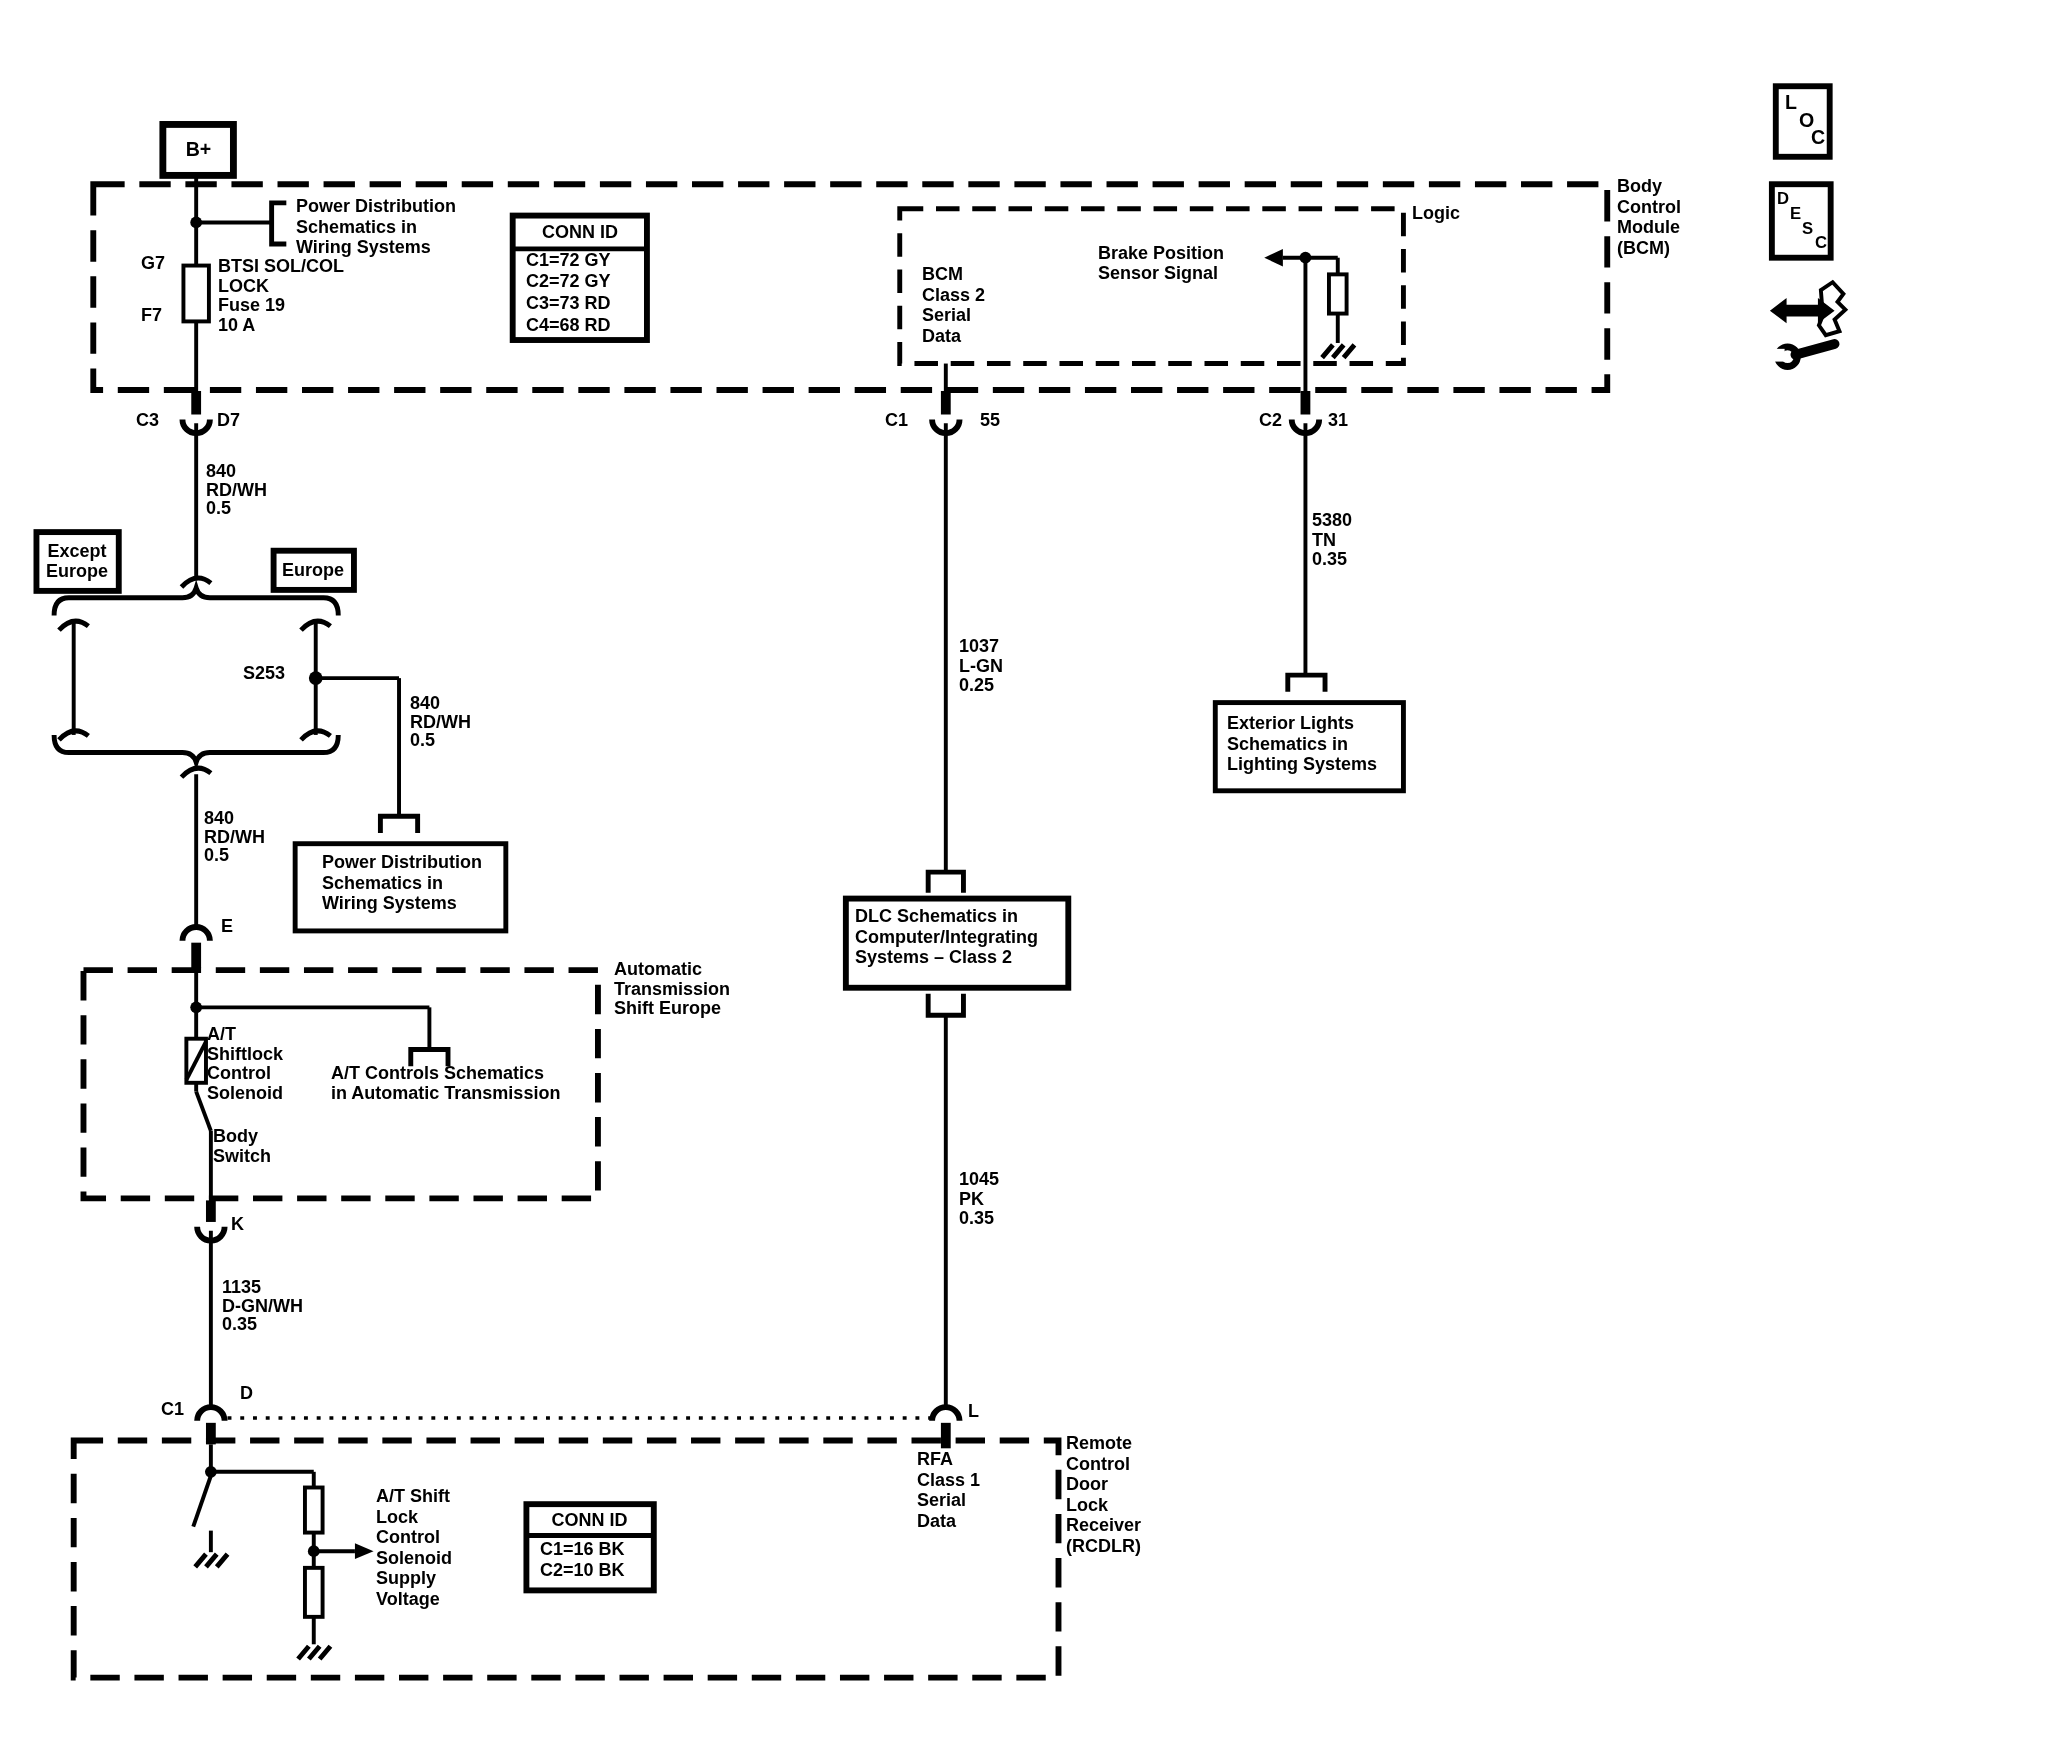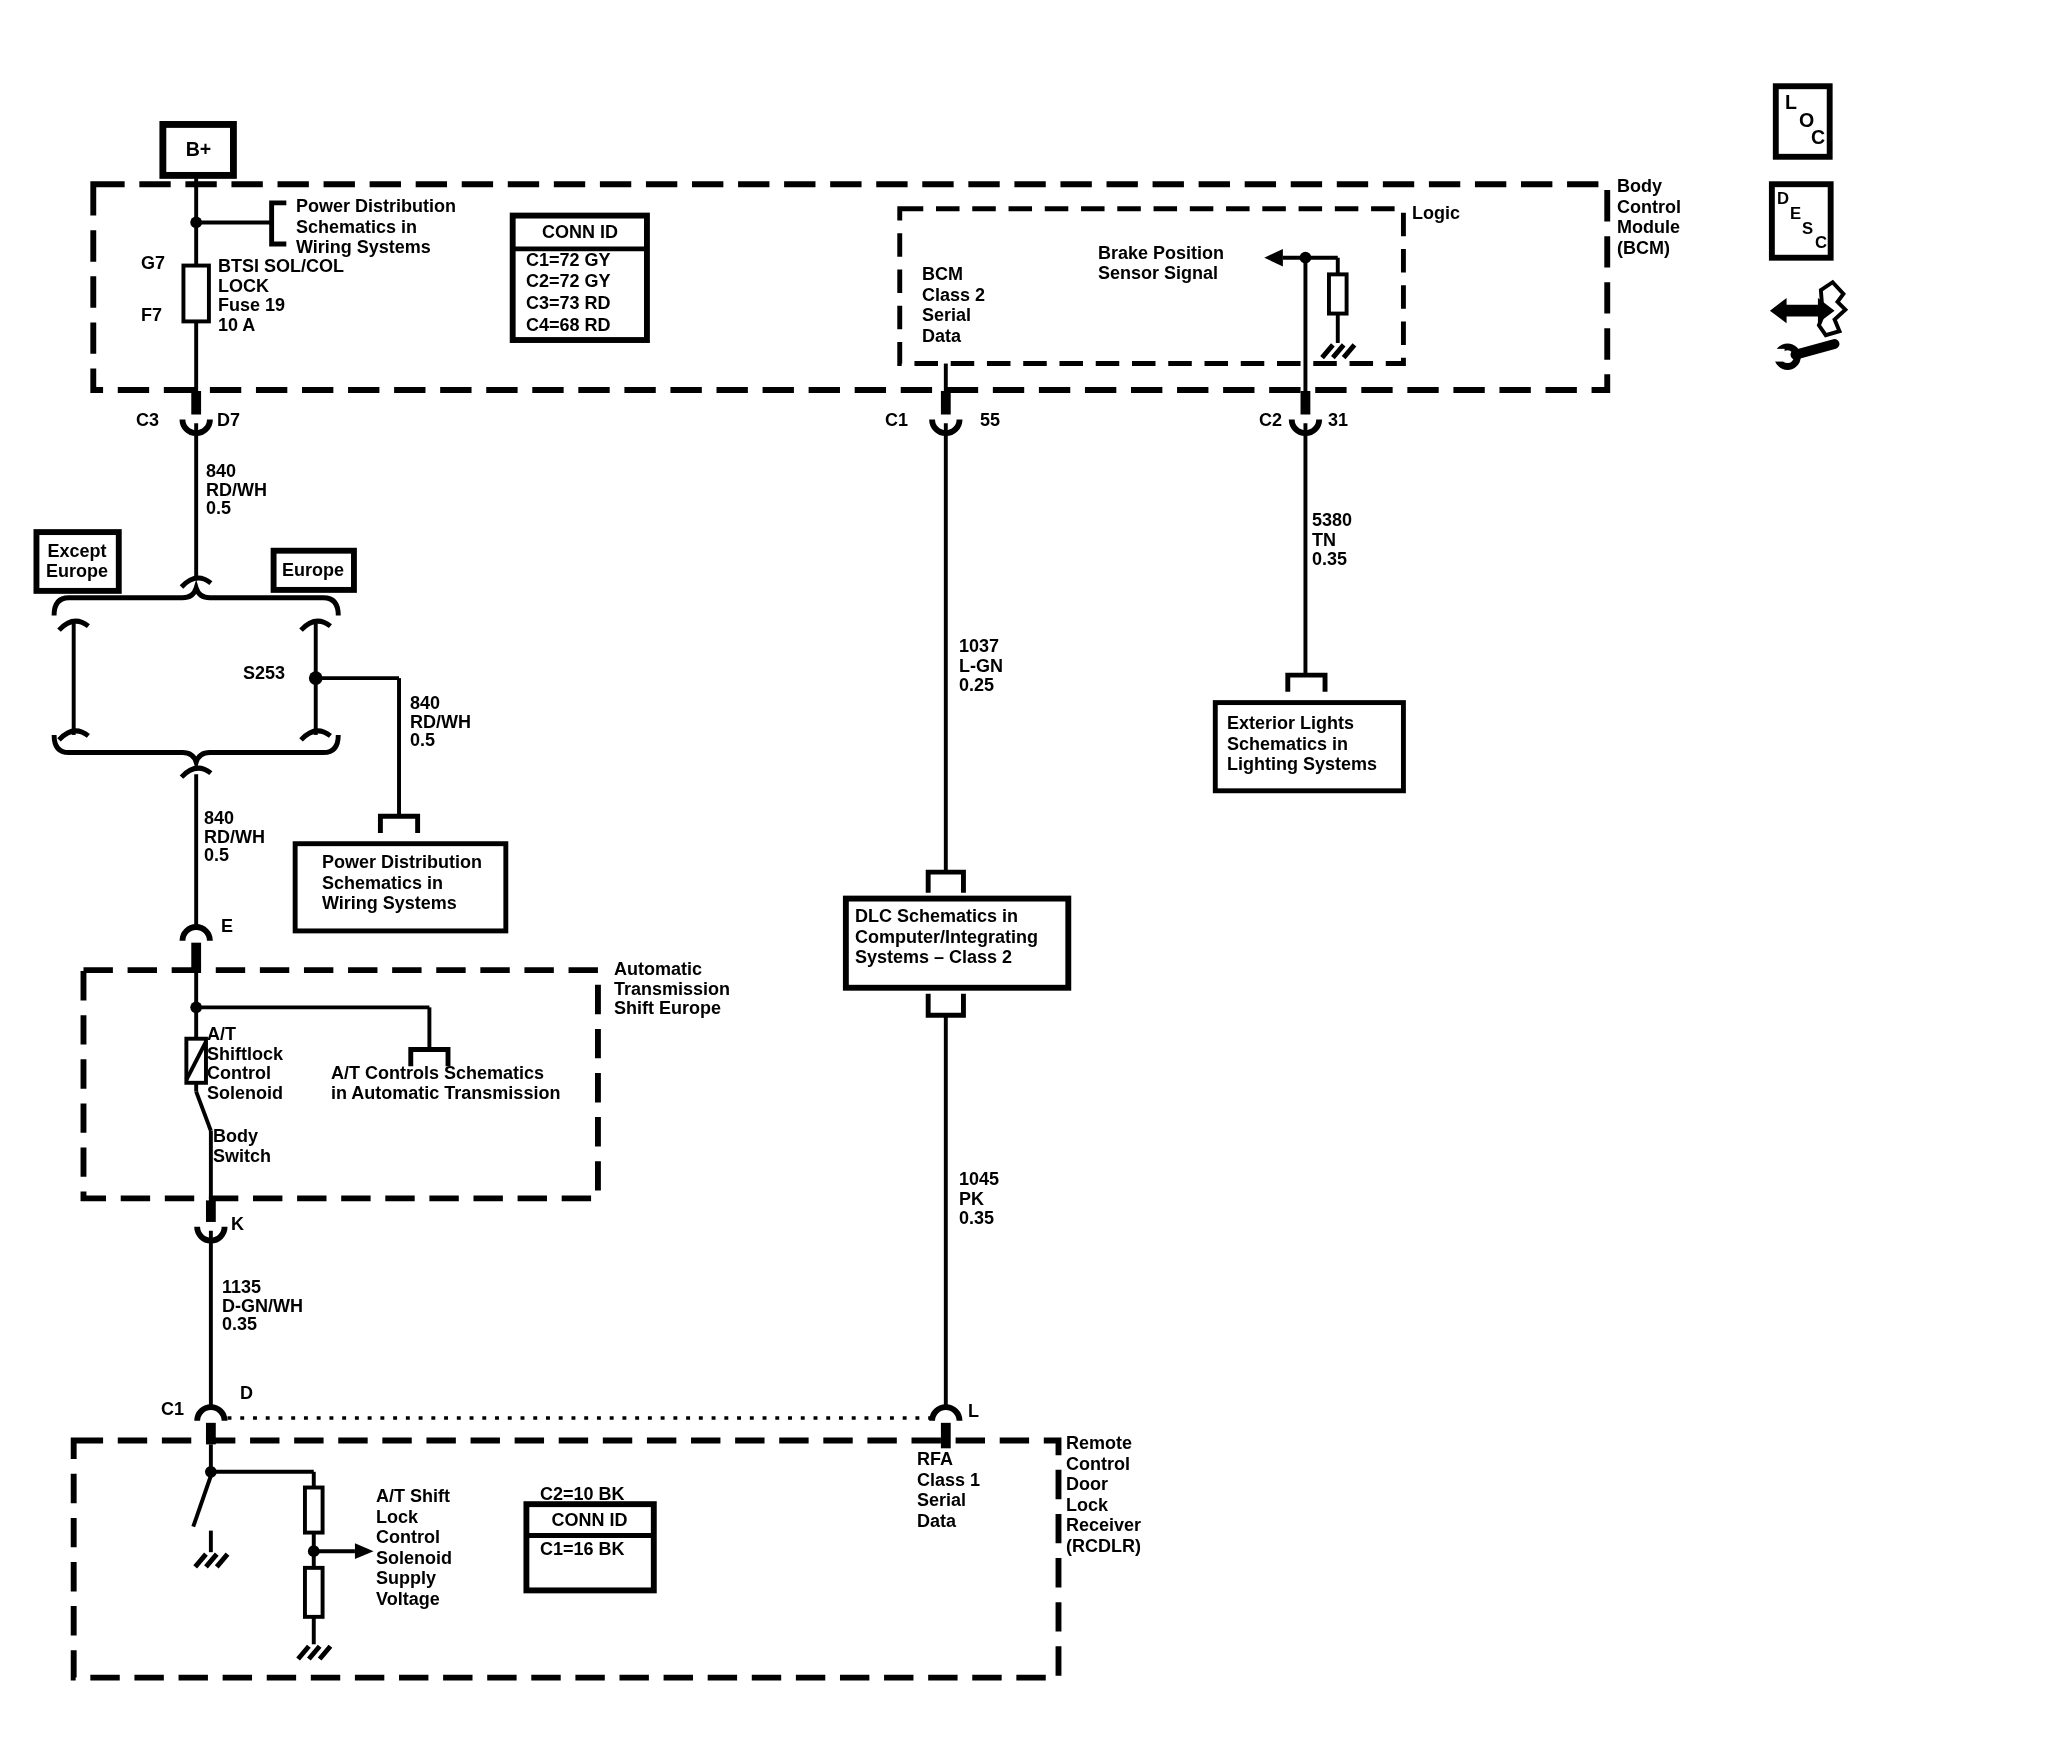--- a/index.html
+++ b/index.html
@@ -281,21 +281,21 @@
 (RCDLR)</div>
   <div class="lbl lh21" style="left:376px;top:1486px">A/T Shift
 Lock
 Control
 Solenoid
 Supply
 Voltage</div>
 
   <div class="lbl ctr" style="left:526px;top:1506px;width:127px;height:29px">CONN ID</div>
   <div class="lbl" style="left:540px;top:1540px">C1=16 BK</div>
-  <div class="lbl" style="left:540px;top:1485px">C2=10 BK</div>
+  <div class="lbl" style="left:540px;top:1561px">C2=10 BK</div>
 
   <span class="icon-letter" style="left:1785px;top:91px">L</span>
   <span class="icon-letter" style="left:1799px;top:109px">O</span>
   <span class="icon-letter" style="left:1811px;top:126px">C</span>
   <span class="icon-letter sm" style="left:1777px;top:189px">D</span>
   <span class="icon-letter sm" style="left:1790px;top:204px">E</span>
   <span class="icon-letter sm" style="left:1802px;top:219px">S</span>
   <span class="icon-letter sm" style="left:1815px;top:233px">C</span>
 </div>
 

